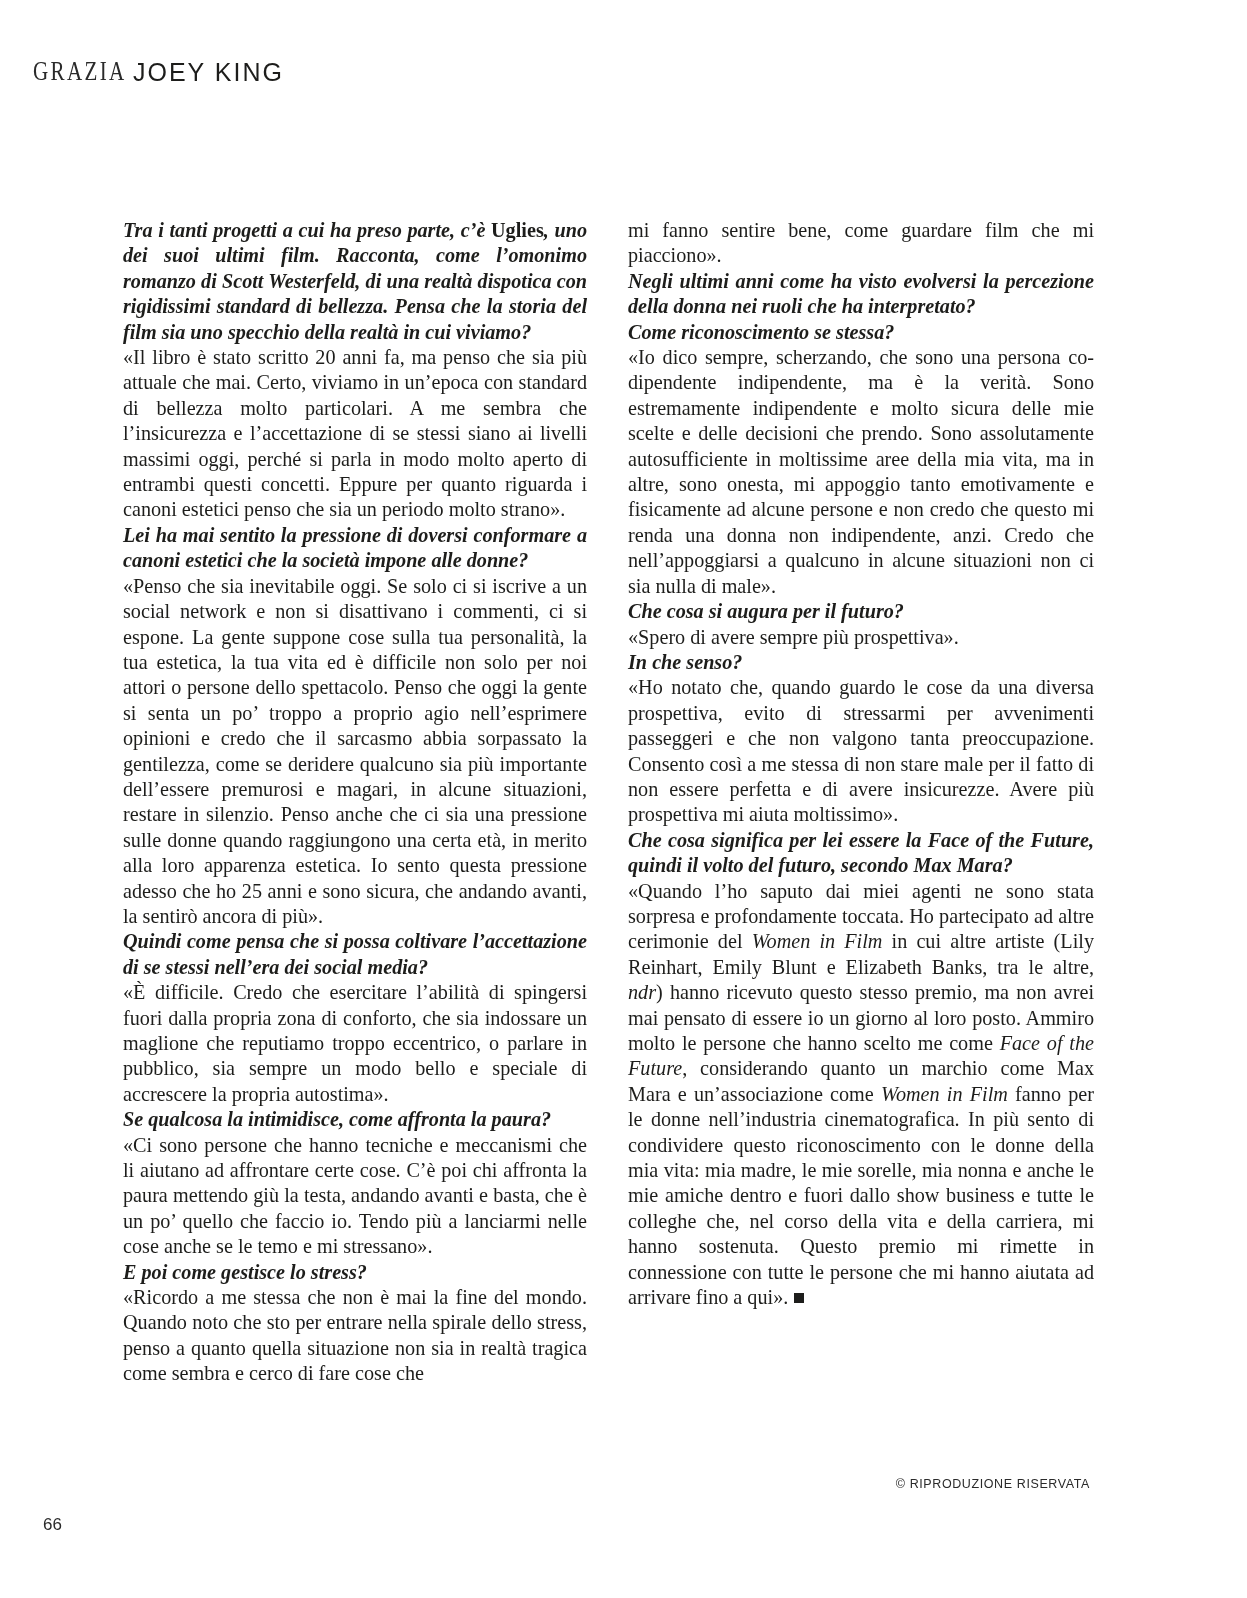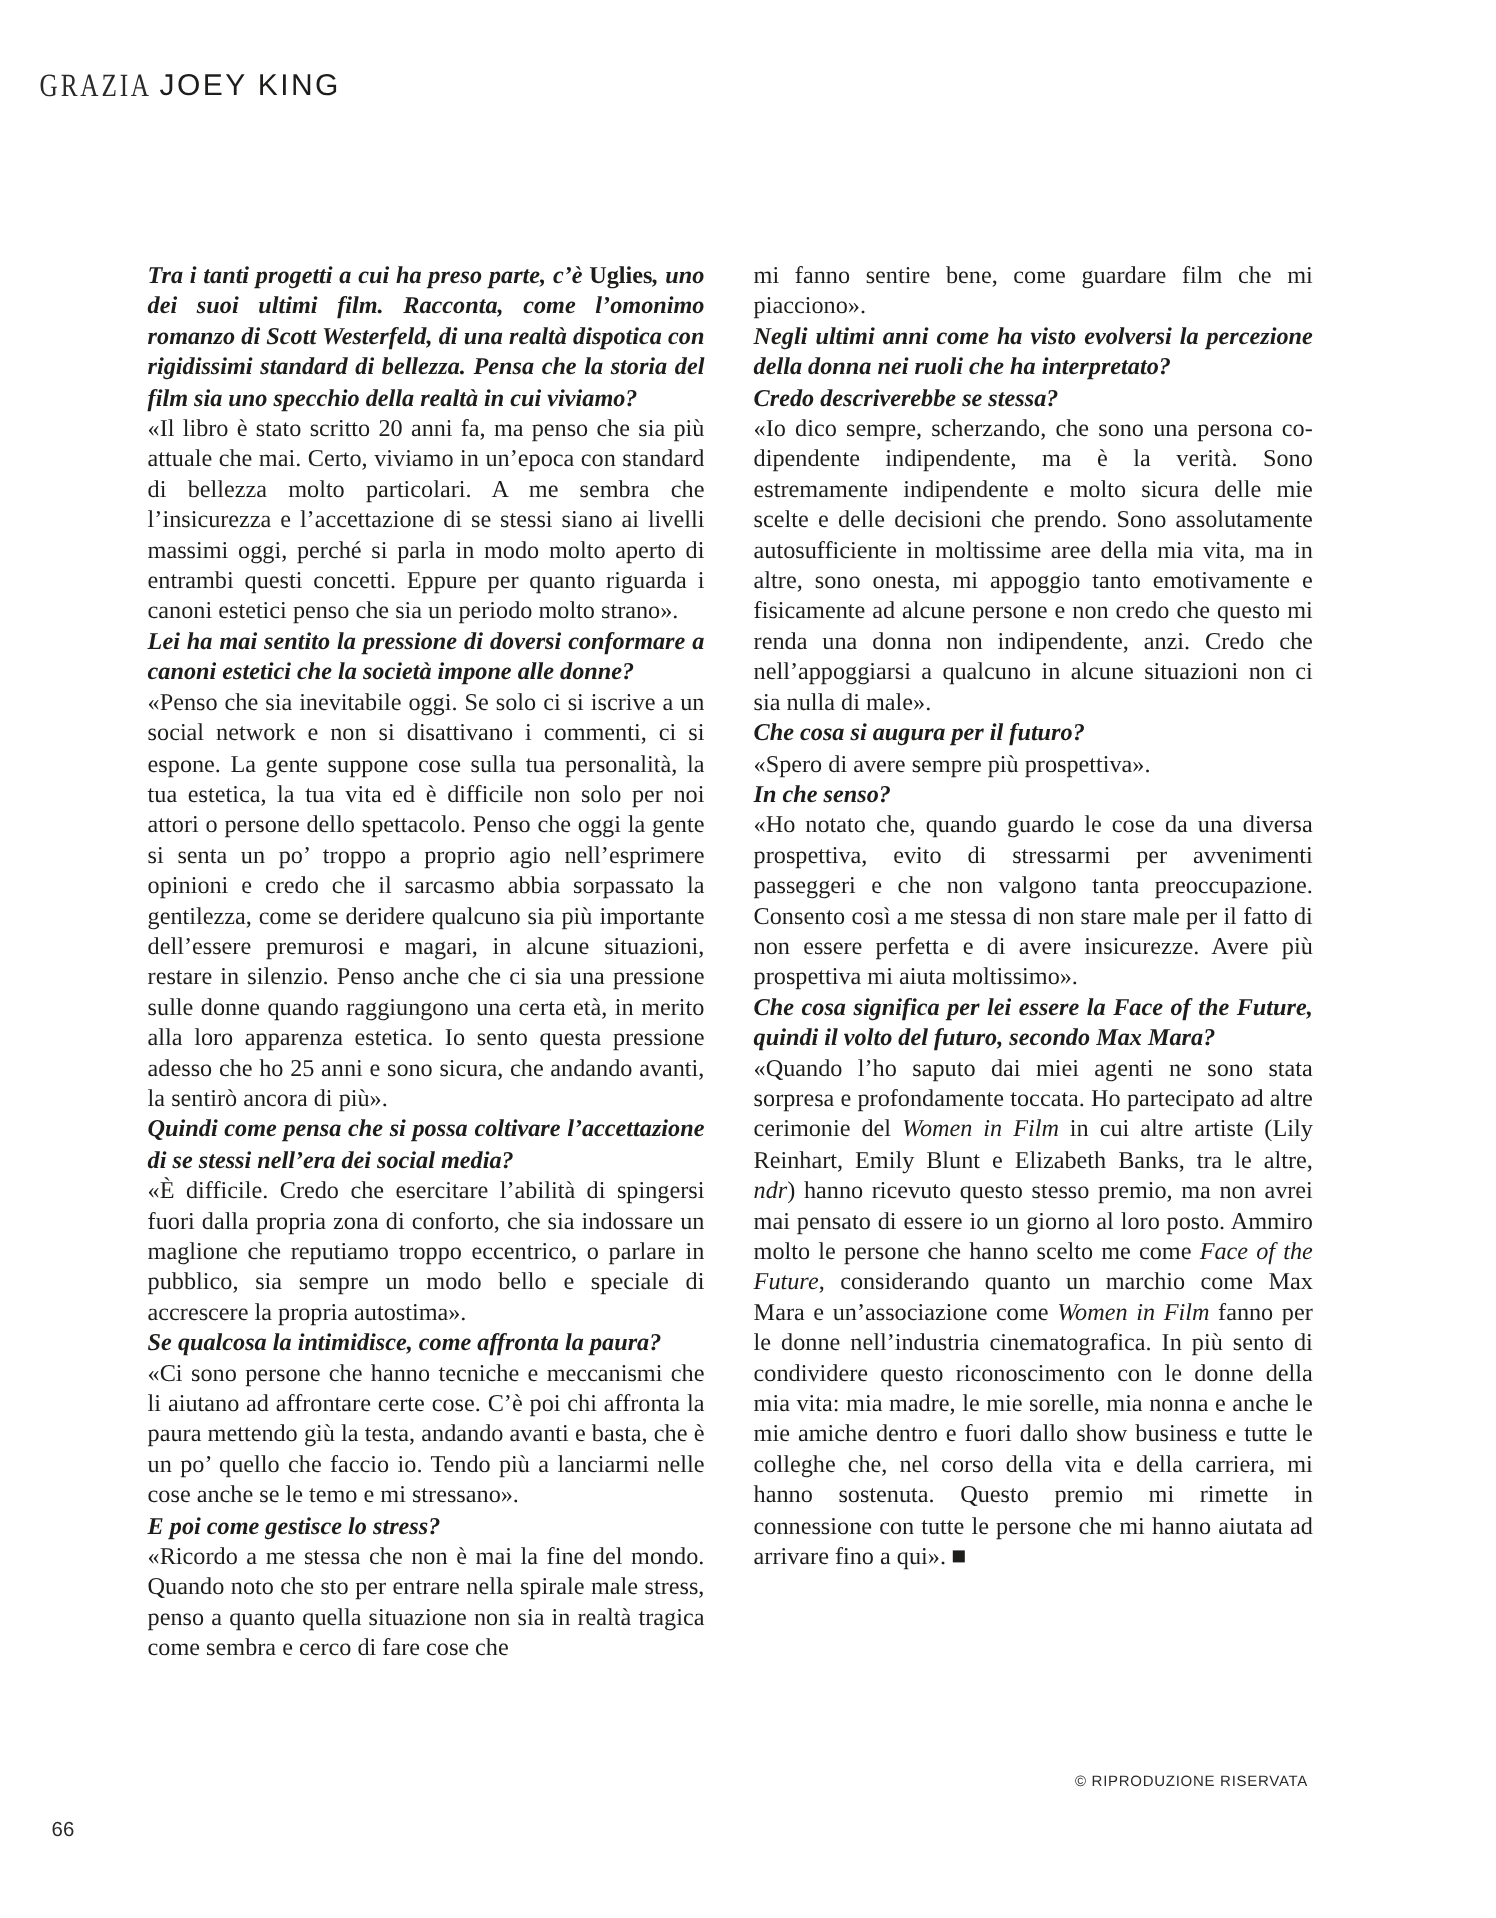--- a/index.html
+++ b/index.html
@@ -12,21 +12,21 @@
       height: 1598px;
       position: relative;
       overflow: hidden;
       color: #1d1d1b;
     }
     .header {
       position: absolute;
       left: 33px;
       top: 56px;
       display: flex;
-      align-items: center;
+      align-items: flex-end;
       white-space: nowrap;
     }
     .brand {
       font-family: "Liberation Serif", serif;
       font-size: 27px;
       letter-spacing: 3px;
       transform: scaleX(0.78);
       transform-origin: left center;
       display: inline-block;
       color: #2a2a2a;
@@ -101,27 +101,27 @@
 <div class="column col-left">
   <p class="q"><span>Tra i tanti progetti a cui ha preso parte, c’è </span><span class="title-inline">Uglies</span><span>, uno dei suoi ultimi film. Racconta, come l’omonimo romanzo di Scott Westerfeld, di una realtà dispotica con rigidissimi standard di bellezza. Pensa che la storia del film sia uno specchio della realtà in cui viviamo?</span></p>
   <p class="a">«Il libro è stato scritto 20 anni fa, ma penso che sia più attuale che mai. Certo, viviamo in un’epoca con standard di bellezza molto particolari. A me sembra che l’insicurezza e l’accettazione di se stessi siano ai livelli massimi oggi, perché si parla in modo molto aperto di entrambi questi concetti. Eppure per quanto riguarda i canoni estetici penso che sia un periodo molto strano».</p>
   <p class="q">Lei ha mai sentito la pressione di doversi conformare a canoni estetici che la società impone alle donne?</p>
   <p class="a">«Penso che sia inevitabile oggi. Se solo ci si iscrive a un social network e non si disattivano i commenti, ci si espone. La gente suppone cose sulla tua personalità, la tua estetica, la tua vita ed è difficile non solo per noi attori o persone dello spettacolo. Penso che oggi la gente si senta un po’ troppo a proprio agio nell’esprimere opinioni e credo che il sarcasmo abbia sorpassato la gentilezza, come se deridere qualcuno sia più importante dell’essere premurosi e magari, in alcune situazioni, restare in silenzio. Penso anche che ci sia una pressione sulle donne quando raggiungono una certa età, in merito alla loro apparenza estetica. Io sento questa pressione adesso che ho 25 anni e sono sicura, che andando avanti, la sentirò ancora di più».</p>
   <p class="q">Quindi come pensa che si possa coltivare l’accettazione di se stessi nell’era dei social media?</p>
   <p class="a">«È difficile. Credo che esercitare l’abilità di spingersi fuori dalla propria zona di conforto, che sia indossare un maglione che reputiamo troppo eccentrico, o parlare in pubblico, sia sempre un modo bello e speciale di accrescere la propria autostima».</p>
   <p class="q">Se qualcosa la intimidisce, come affronta la paura?</p>
   <p class="a">«Ci sono persone che hanno tecniche e meccanismi che li aiutano ad affrontare certe cose. C’è poi chi affronta la paura mettendo giù la testa, andando avanti e basta, che è un po’ quello che faccio io. Tendo più a lanciarmi nelle cose anche se le temo e mi stressano».</p>
   <p class="q">E poi come gestisce lo stress?</p>
-  <p class="a">«Ricordo a me stessa che non è mai la fine del mondo. Quando noto che sto per entrare nella spirale male stress, penso a quanto quella situazione non sia in realtà tragica come sembra e cerco di fare cose che</p>
+  <p class="a">«Ricordo a me stessa che non è mai la fine del mondo. Quando noto che sto per entrare nella spirale dello stress, penso a quanto quella situazione non sia in realtà tragica come sembra e cerco di fare cose che</p>
 </div>
 
 <div class="column col-right">
   <p class="a">mi fanno sentire bene, come guardare film che mi piacciono».</p>
   <p class="q">Negli ultimi anni come ha visto evolversi la percezione della donna nei ruoli che ha interpretato?</p>
-  <p class="q">Credo descriverebbe se stessa?</p>
+  <p class="q">Come riconoscimento se stessa?</p>
   <p class="a">«Io dico sempre, scherzando, che sono una persona co-dipendente indipendente, ma è la verità. Sono estremamente indipendente e molto sicura delle mie scelte e delle decisioni che prendo. Sono assolutamente autosufficiente in moltissime aree della mia vita, ma in altre, sono onesta, mi appoggio tanto emotivamente e fisicamente ad alcune persone e non credo che questo mi renda una donna non indipendente, anzi. Credo che nell’appoggiarsi a qualcuno in alcune situazioni non ci sia nulla di male».</p>
   <p class="q">Che cosa si augura per il futuro?</p>
   <p class="a">«Spero di avere sempre più prospettiva».</p>
   <p class="q">In che senso?</p>
   <p class="a">«Ho notato che, quando guardo le cose da una diversa prospettiva, evito di stressarmi per avvenimenti passeggeri e che non valgono tanta preoccupazione. Consento così a me stessa di non stare male per il fatto di non essere perfetta e di avere insicurezze. Avere più prospettiva mi aiuta moltissimo».</p>
   <p class="q">Che cosa significa per lei essere la Face of the Future, quindi il volto del futuro, secondo Max Mara?</p>
   <p class="a"><span>«Quando l’ho saputo dai miei agenti ne sono stata sorpresa e profondamente toccata. Ho partecipato ad altre cerimonie del </span><i>Women in Film</i><span> in cui altre artiste (Lily Reinhart, Emily Blunt e Elizabeth Banks, tra le altre, </span><i>ndr</i><span>) hanno ricevuto questo stesso premio, ma non avrei mai pensato di essere io un giorno al loro posto. Ammiro molto le persone che hanno scelto me come </span><i>Face of the Future</i><span>, considerando quanto un marchio come Max Mara e un’associazione come </span><i>Women in Film</i><span> fanno per le donne nell’industria cinematografica. In più sento di condividere questo riconoscimento con le donne della mia vita: mia madre, le mie sorelle, mia nonna e anche le mie amiche dentro e fuori dallo show business e tutte le colleghe che, nel corso della vita e della carriera, mi hanno sostenuta. Questo premio mi rimette in connessione con tutte le persone che mi hanno aiutata ad arrivare fino a qui».</span><span class="end-mark"></span></p>
 </div>
 
 <div class="copyright">© RIPRODUZIONE RISERVATA</div>

